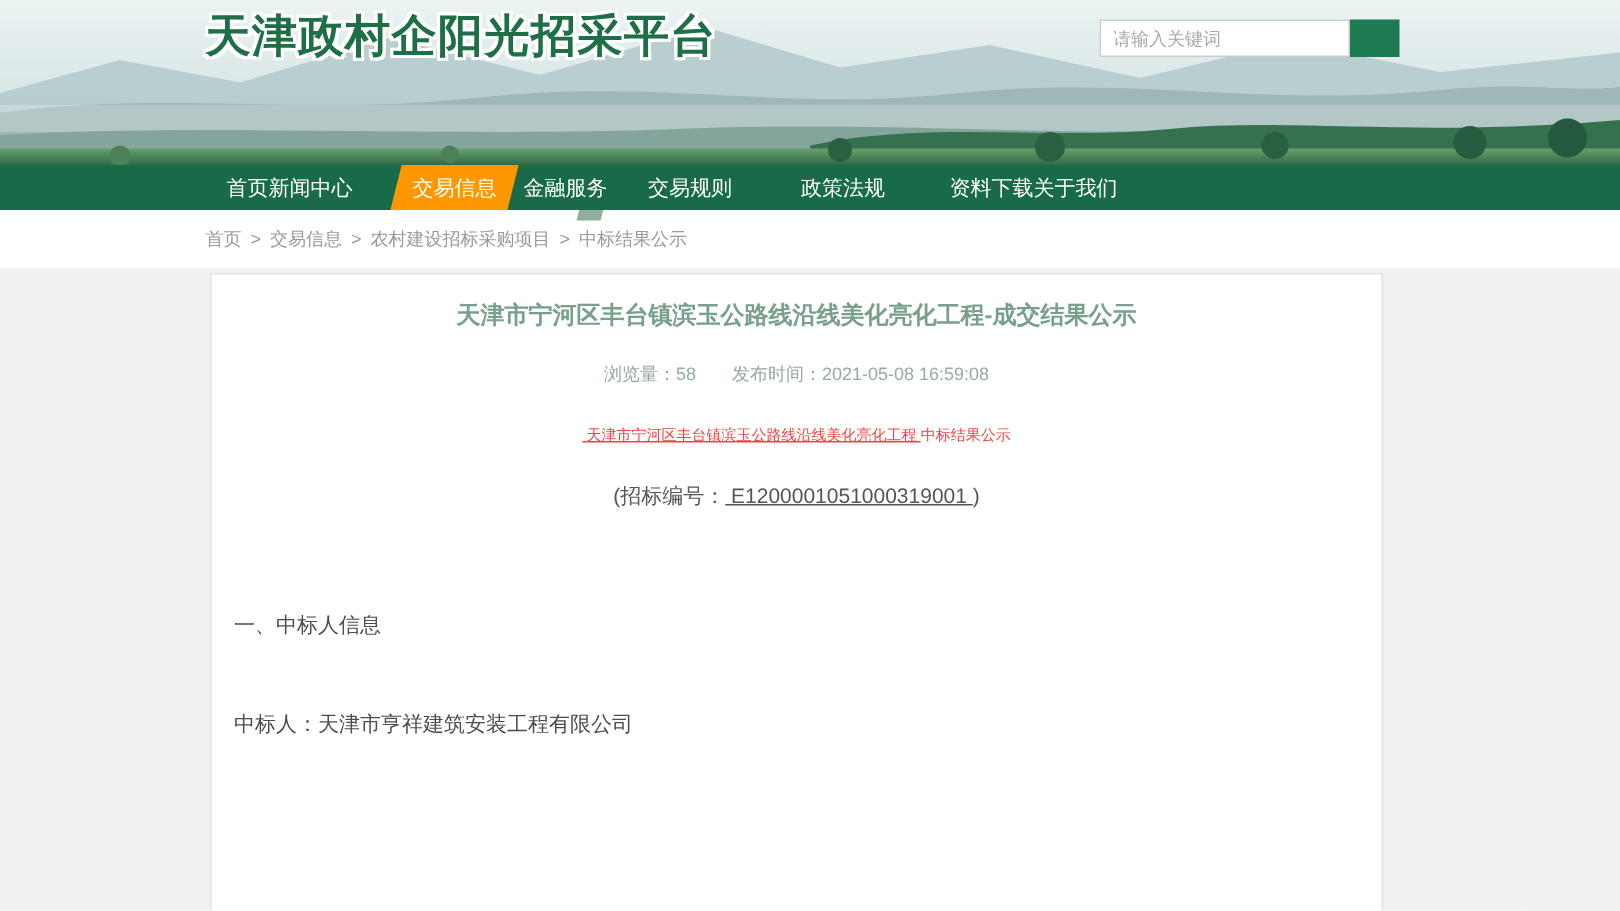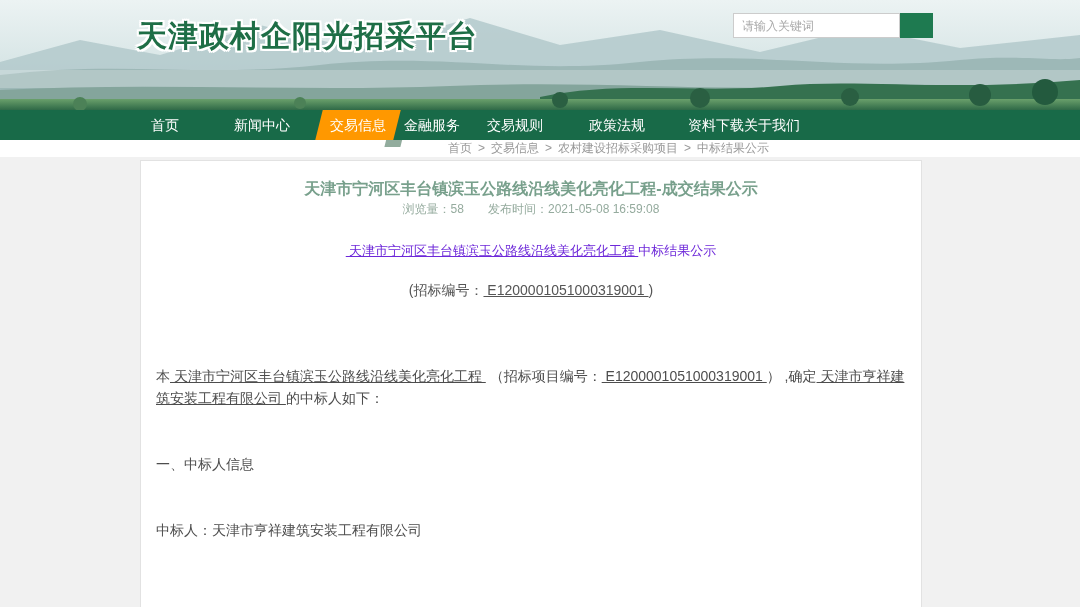--- a/index.html
+++ b/index.html
@@ -2,63 +2,63 @@
 <html><head>
 <meta charset="utf-8">
 <style>
   * { margin:0; padding:0; box-sizing:border-box; }
   html,body { width:1080px; height:607px; overflow:hidden; background:#fff;
     font-family:"Liberation Sans","DejaVu Sans",sans-serif; }
 
   
   .banner { position:relative; width:1080px; height:110px; overflow:hidden; }
   .banner svg { position:absolute; left:0; top:0; }
-  .site-title { position:absolute; left:137px; top:16px; font-size:30px; font-weight:bold;
+  .site-title { position:absolute; left:137px; top:4px; font-size:30px; font-weight:bold;
     color:#1e6e46; letter-spacing:1px;
     text-shadow:-2px -2px 0 #fff,2px -2px 0 #fff,-2px 2px 0 #fff,2px 2px 0 #fff,
       0 -2px 0 #fff,0 2px 0 #fff,-2px 0 0 #fff,2px 0 0 #fff; }
   .search-wrap { position:absolute; left:733px; top:13px; width:200px; height:25px; display:flex; }
   .search-input { width:167px; height:25px; border:1px solid #ccc; background:#fff;
     font-size:12px; padding:0 8px; color:#4c1d95; outline:none; }
   .search-input::placeholder { color:#a9a9a9; }
   .search-btn { width:33px; height:25px; background:#1e7a50; border:none; cursor:pointer;
     display:flex; align-items:center; justify-content:center; }
 
   
   .nav { position:relative; width:1080px; height:30px; background:#186a48; z-index:3; }
   .nav-inner { display:flex; align-items:stretch; height:30px; }
   .nav-item { color:#fff; font-size:14px; line-height:30px; white-space:nowrap; cursor:pointer; position:relative; z-index:3; }
   .ni1 { margin-left:151px; }
-  .ni2 { margin-left:55px; }
+  .ni2 { }
   .nav-tab { margin-left:29px; width:78px; background:#ff9800; transform:skewX(-14deg);
     text-align:center; cursor:pointer; position:relative; z-index:4; }
   .nav-tab > span { display:block; transform:skewX(14deg); color:#fff; font-size:14px; line-height:30px; }
   .ni4 { margin-left:7px; }
   .ni5 { margin-left:27px;text-align:center; }
   .ni6 { margin-left:46px; }
   .ni7 { margin-left:43px; }
   .ni8 { }
   .tab-sliver { position:absolute; left:389px; top:110px; width:16px; height:37px;
     background:#92ac9d; transform:skewX(-14deg); z-index:2; }
 
   
-  .crumbbar { width:1080px; height:17px; background:#fff; display:flex; align-items:center;justify-content:center; }
+  .crumbbar { width:1080px; height:39px; background:#fff; display:flex; align-items:center; }
   .crumb { margin-left:137px; font-size:12px; color:#999; }
   .crumb span { color:#999; }
   .crumb .sep { margin:0 6px; }
   .crumb .clink { cursor:pointer; }
 
   
   .page-gray { width:1080px; height:467px; background:#f1f1f1; padding-top:3px; }
   .content-box { margin-left:140px; width:782px; height:480px; background:#fff;
     border:1px solid #e2e2e2; padding:18px 15px 0 15px; }
   .art-title { text-align:center; font-size:16px; color:#78a08c; font-weight:bold; line-height:20px; }
-  .art-meta { text-align:center; font-size:12px; color:#95ab9e; margin-top:2px; line-height:17px; }
+  .art-meta { text-align:center; font-size:12px; color:#95ab9e; margin-top:20px; line-height:17px; }
   .art-meta .m-gap { margin-left:24px; }
-  .doc-heading { text-align:center; font-size:13px; color:#6d28d9; margin-top:23px; line-height:20px; white-space:pre-wrap;font-family:Liberation Serif, serif; }
+  .doc-heading { text-align:center; font-size:10px; color:#ef4444; margin-top:23px; line-height:20px; white-space:pre-wrap; }
   .doc-no { text-align:center; font-size:14px; color:#555; margin-top:20px; line-height:19px; white-space:pre-wrap; }
   .u { text-decoration:underline; }
   .doc-body { margin-top:21px; font-size:14px; color:#4d4d4d; line-height:22px; white-space:pre-wrap; }
   .doc-line { min-height:22px; }
 </style>
 </head>
 <body>
 
 <div class="banner">
   <svg width="1080" height="110" viewBox="0 0 1080 110">
@@ -124,21 +124,20 @@
 
     <div class="art-title">天津市宁河区丰台镇滨玉公路线沿线美化亮化工程-成交结果公示</div>
 
     <div class="art-meta"><span>浏览量：</span><span>58</span><span class="m-gap">发布时间：</span><span>2021-05-08 16:59:08</span></div>
 
     <div class="doc-heading"><span class="u"> 天津市宁河区丰台镇滨玉公路线沿线美化亮化工程 </span><span>中标结果公示</span></div>
 
     <div class="doc-no"><span>(招标编号：</span><span class="u"> E1200001051000319001 </span><span>)</span></div>
 
     <div class="doc-body">
-      <div class="doc-line"><span>本</span><span class="u"> 天津市宁河区丰台镇滨玉公路线沿线美化亮化工程 </span><span> （招标项目编号：</span><span class="u"> E1200001051000319001 </span><span>） ,确定</span><span class="u"> 天津市亨祥建筑安装工程有限公司 </span><span>的中标人如下：</span></div>
       <div class="doc-line">一、中标人信息</div>
       <div class="doc-line"><span>中标人：</span><span>天津市亨祥建筑安装工程有限公司</span></div>
       
       
       
       
       
       
       
       

